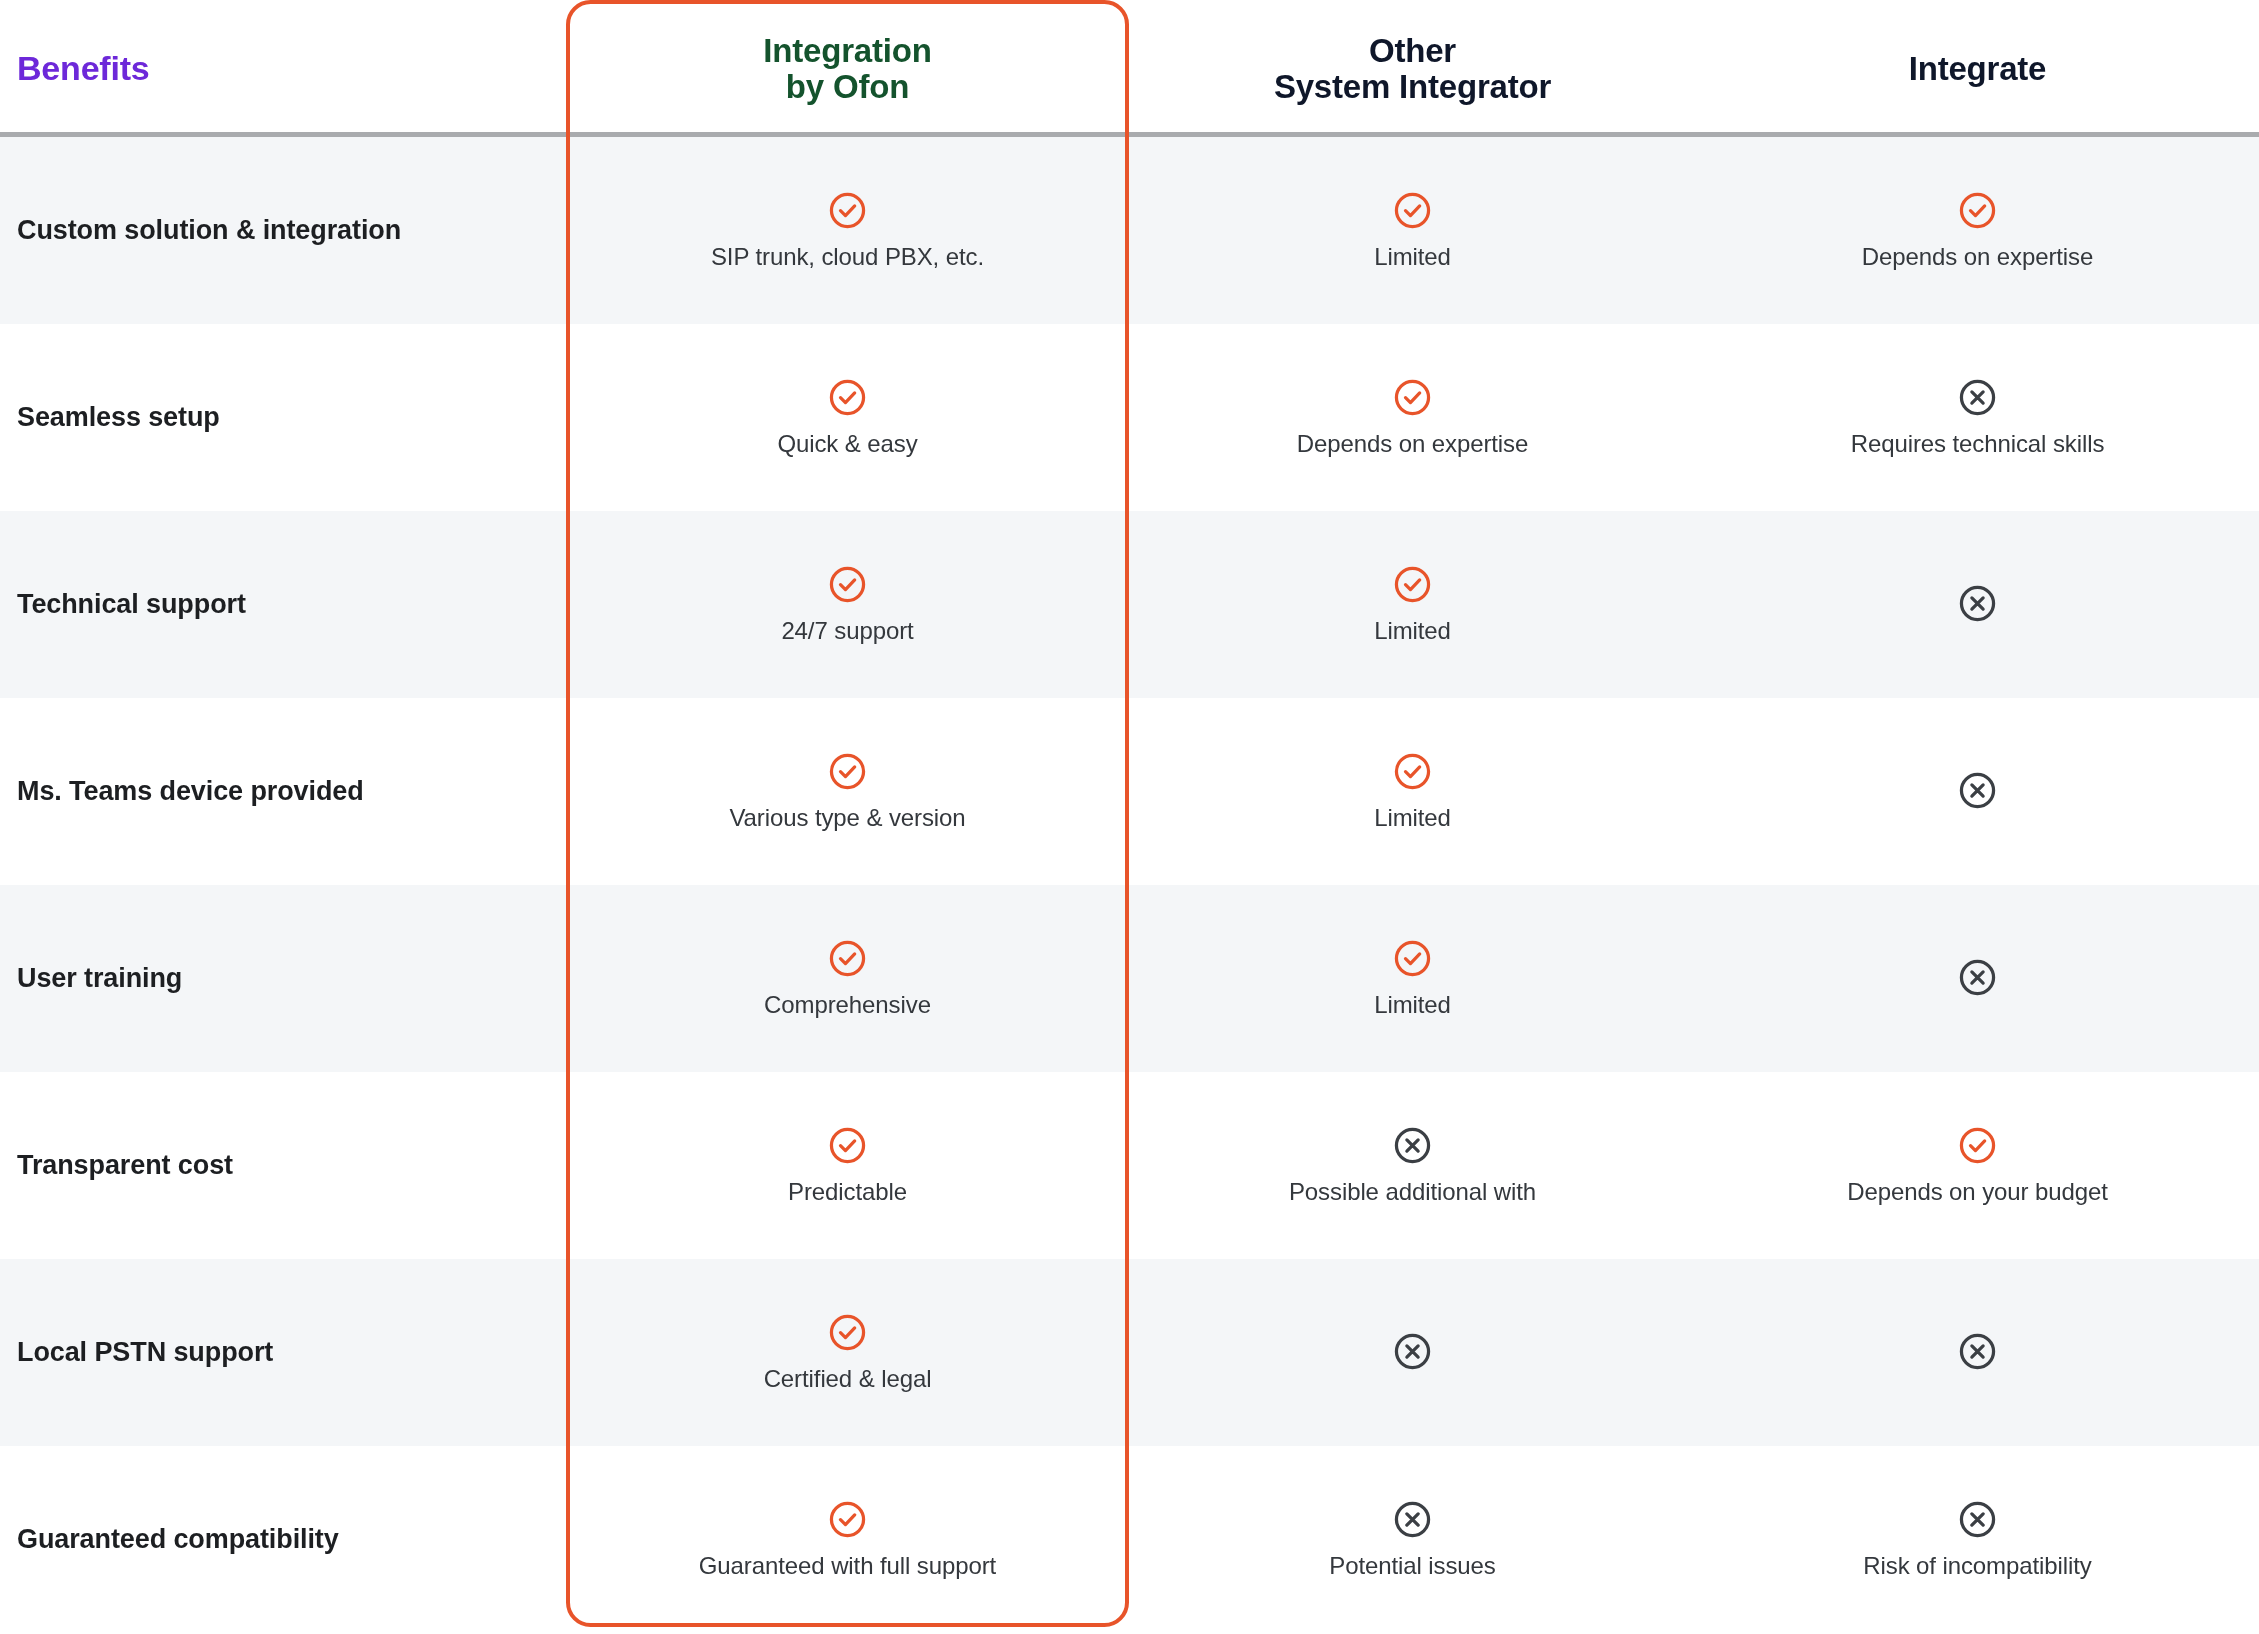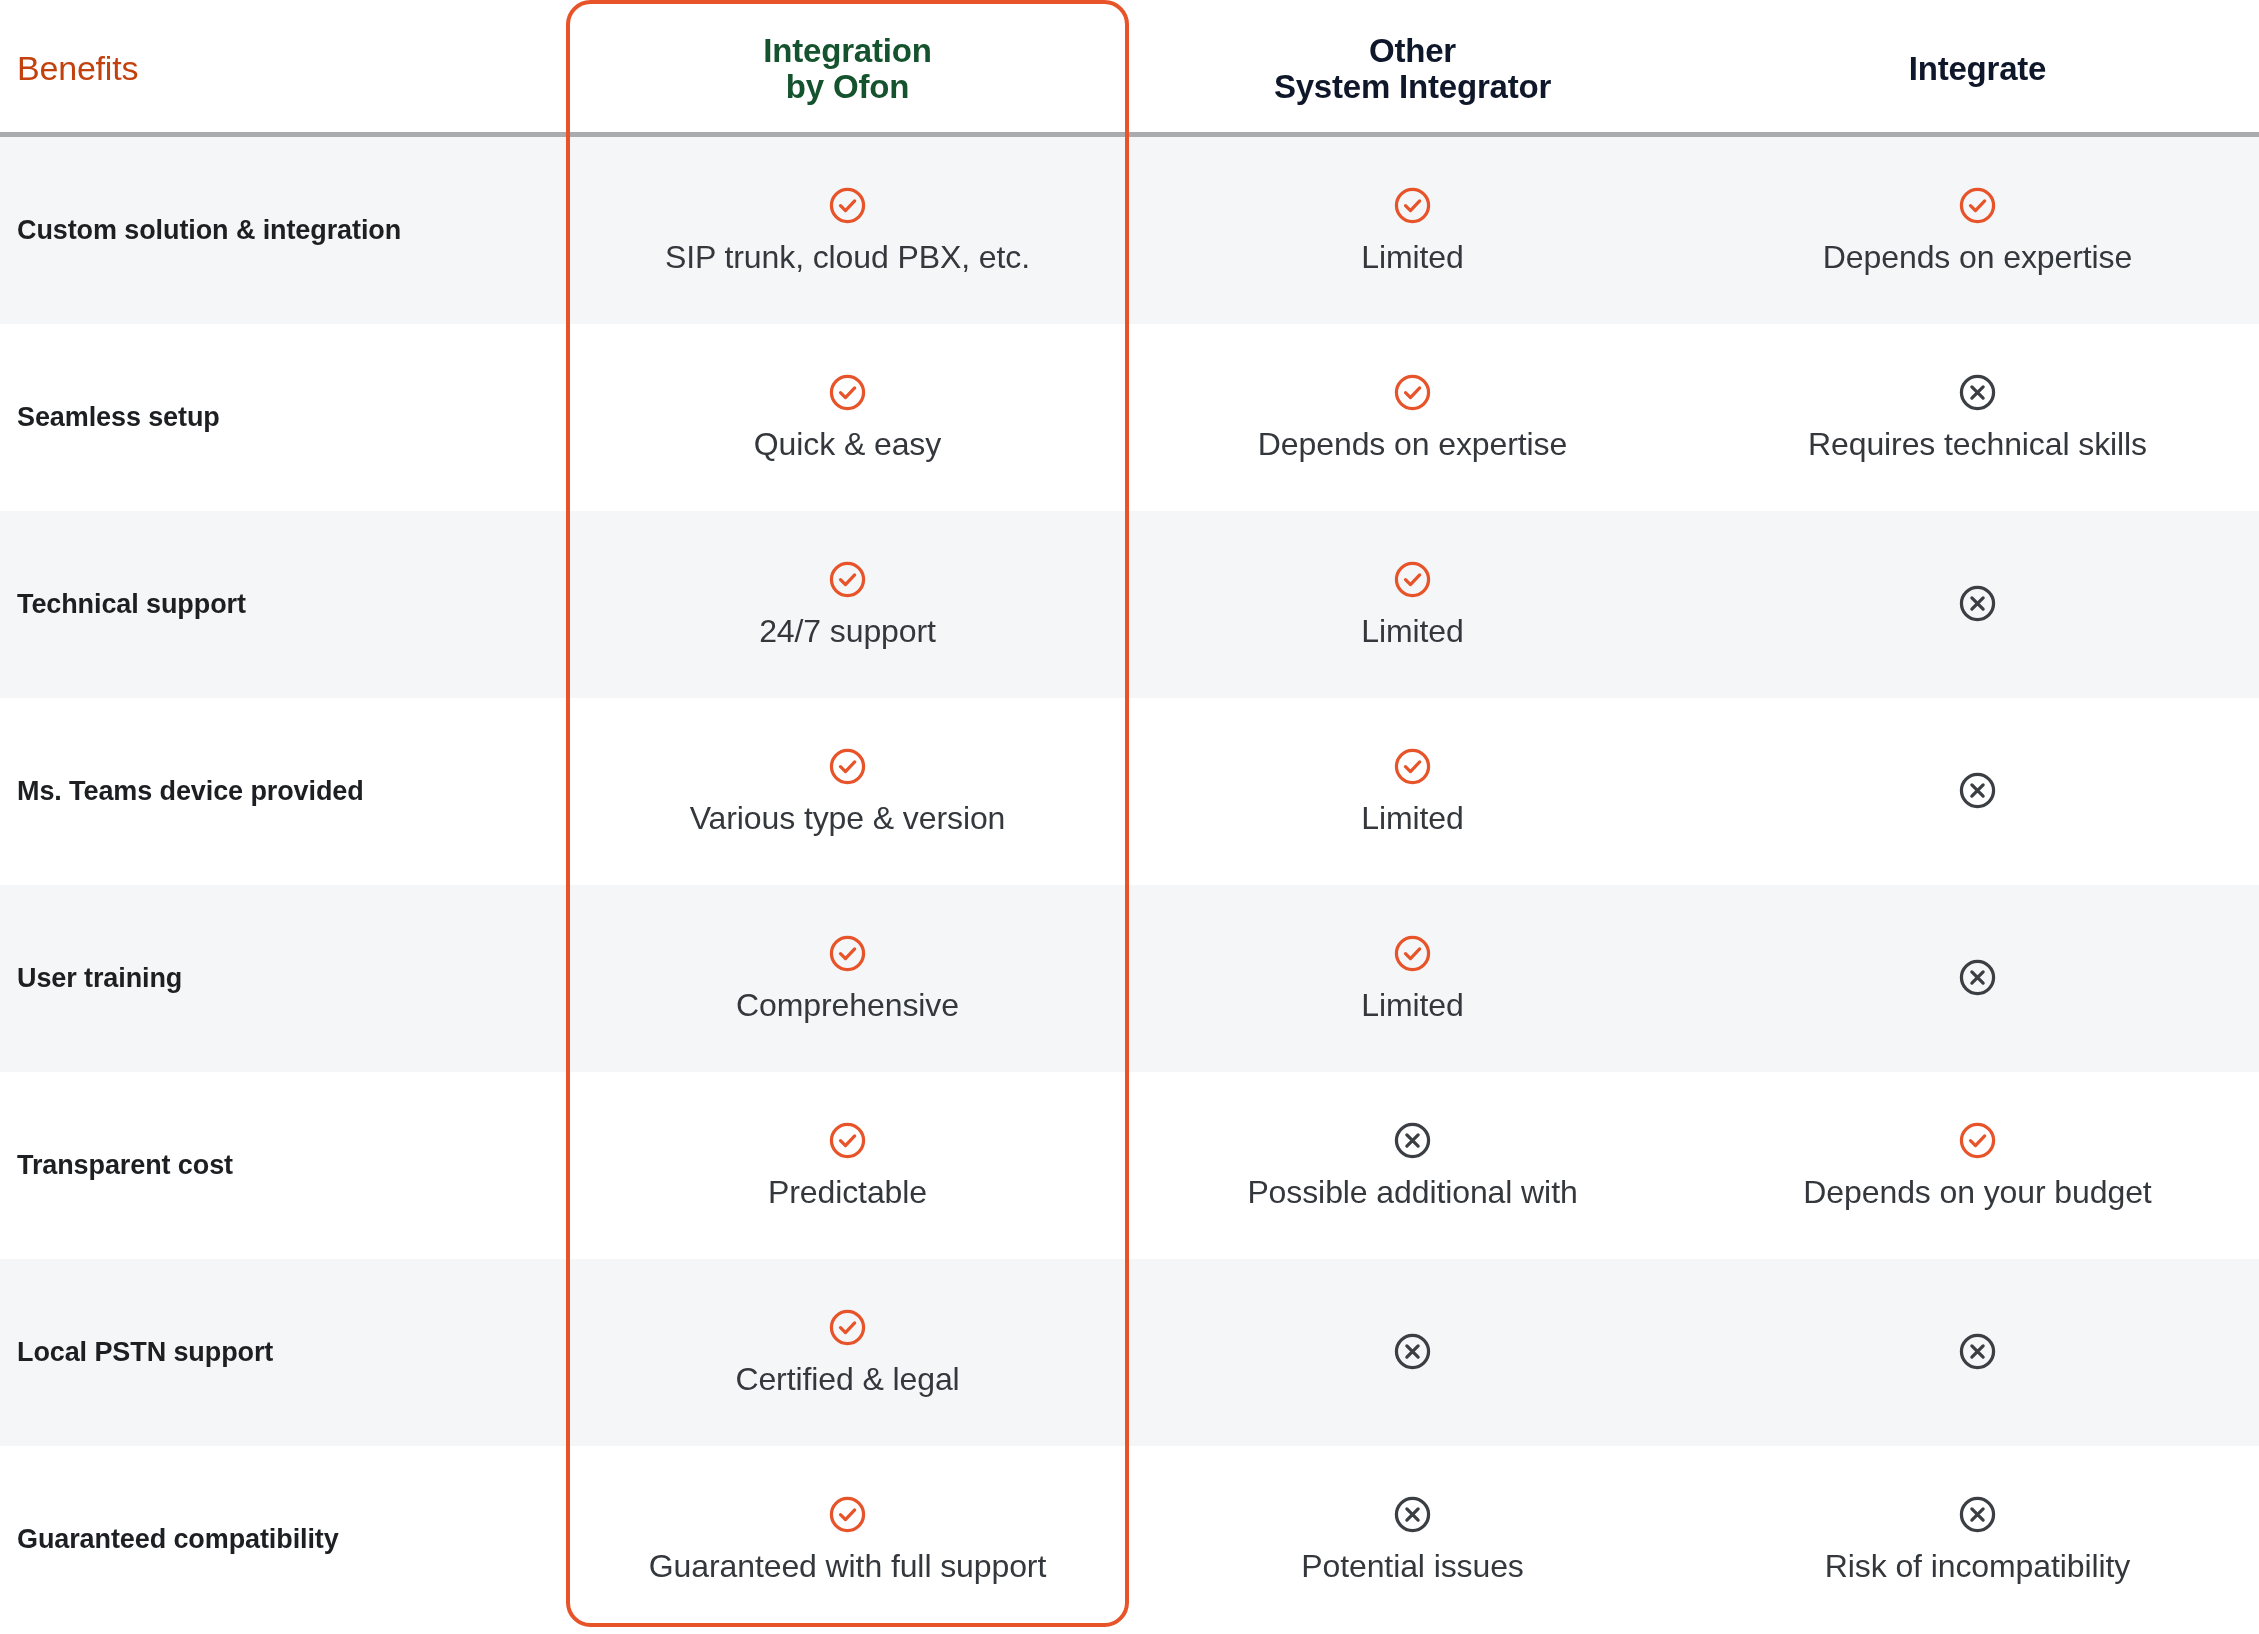--- a/index.html
+++ b/index.html
@@ -28,22 +28,22 @@
     position:absolute;
     left:0; right:0; bottom:0;
     height:4.7px;
     background:#a9abae;
   }
   .col-benefits { width:565px; flex:0 0 565px; padding-left:17px; }
   .col-cell     { width:565px; flex:0 0 565px; text-align:center; }
 
   .h-benefits {
     font-size:34px;
-    font-weight:normal;
-    color:#c2410c;
+    font-weight:bold;
+    color:#6d28d9;
     letter-spacing:-0.2px;
   }
   .h-title {
     font-size:33px;
     font-weight:bold;
     color:#0f172a;
     line-height:1.08;
     letter-spacing:-0.2px;
   }
   .h-title.accent { color:#14532d; }
@@ -69,21 +69,21 @@
   }
   .cell {
     width:565px; flex:0 0 565px;
     display:flex;
     flex-direction:column;
     align-items:center;
     justify-content:center;
     gap:9.4px;
   }
   .cell-text {
-    font-size:32px;
+    font-size:24px;
     color:#34383d;
     font-weight:normal;
     line-height:1.15;
     text-align:center;
     letter-spacing:-0.1px;
   }
   .cell .icon { display:block; }
   .cell.icon-only { gap:0; }
 
   

